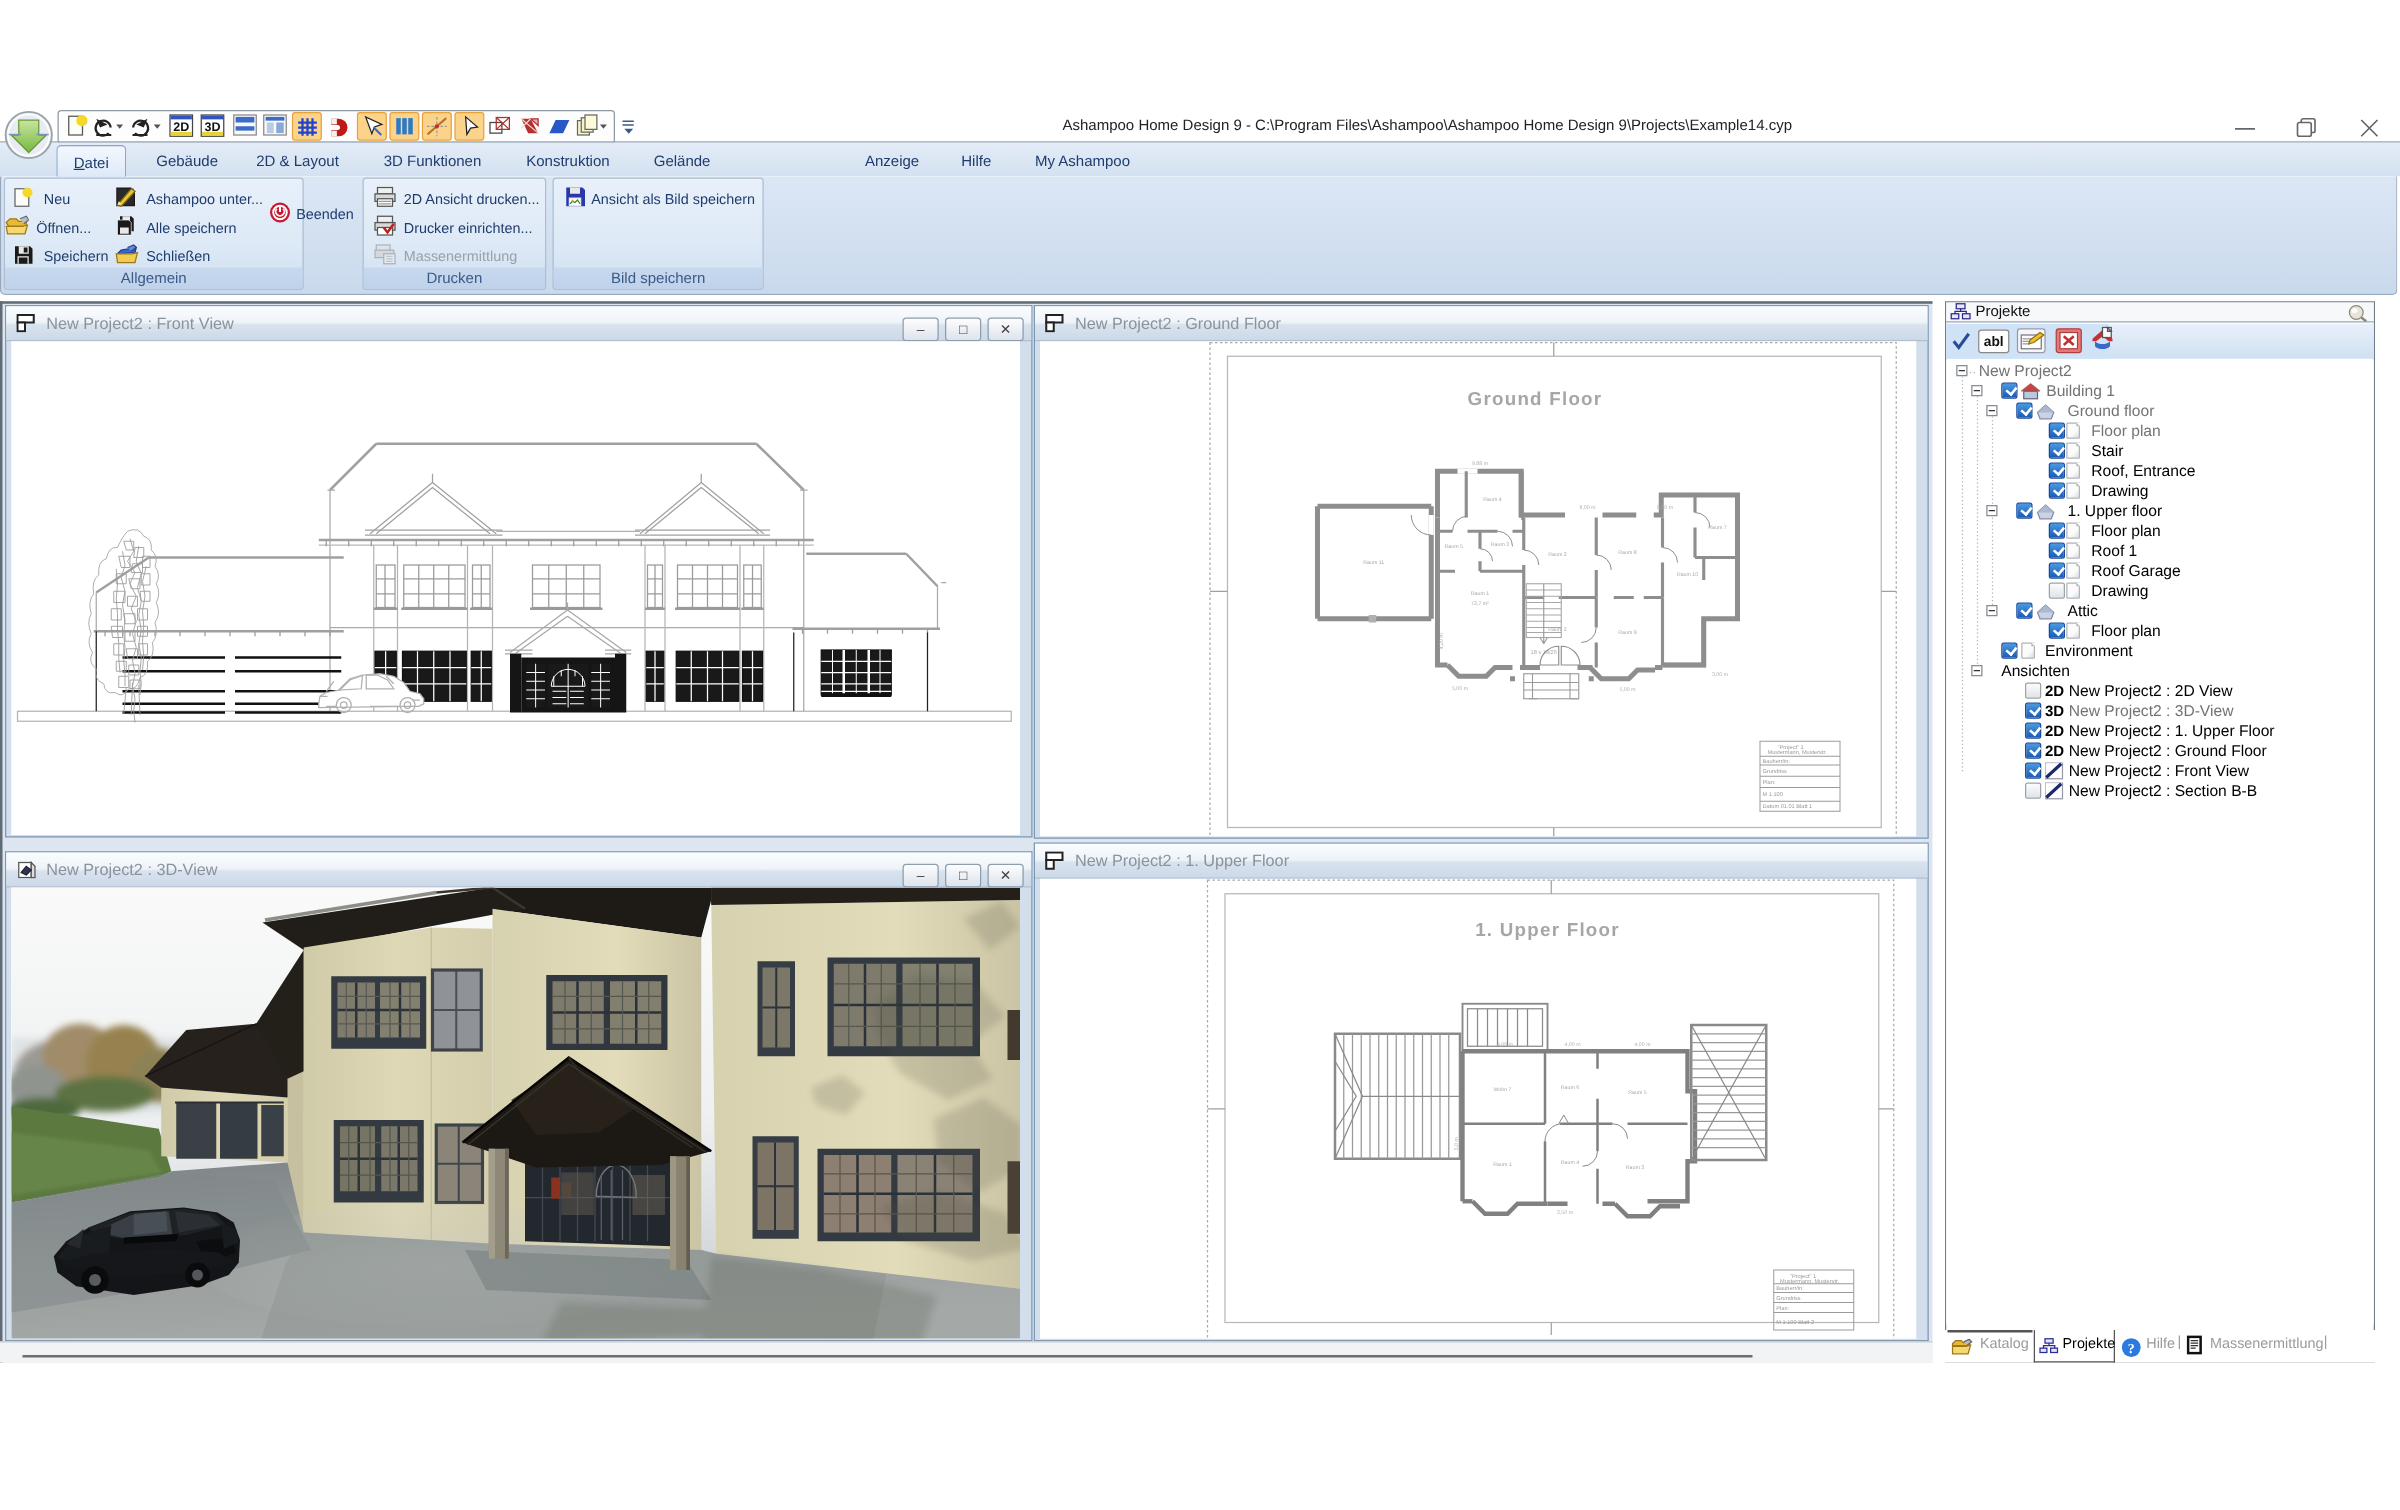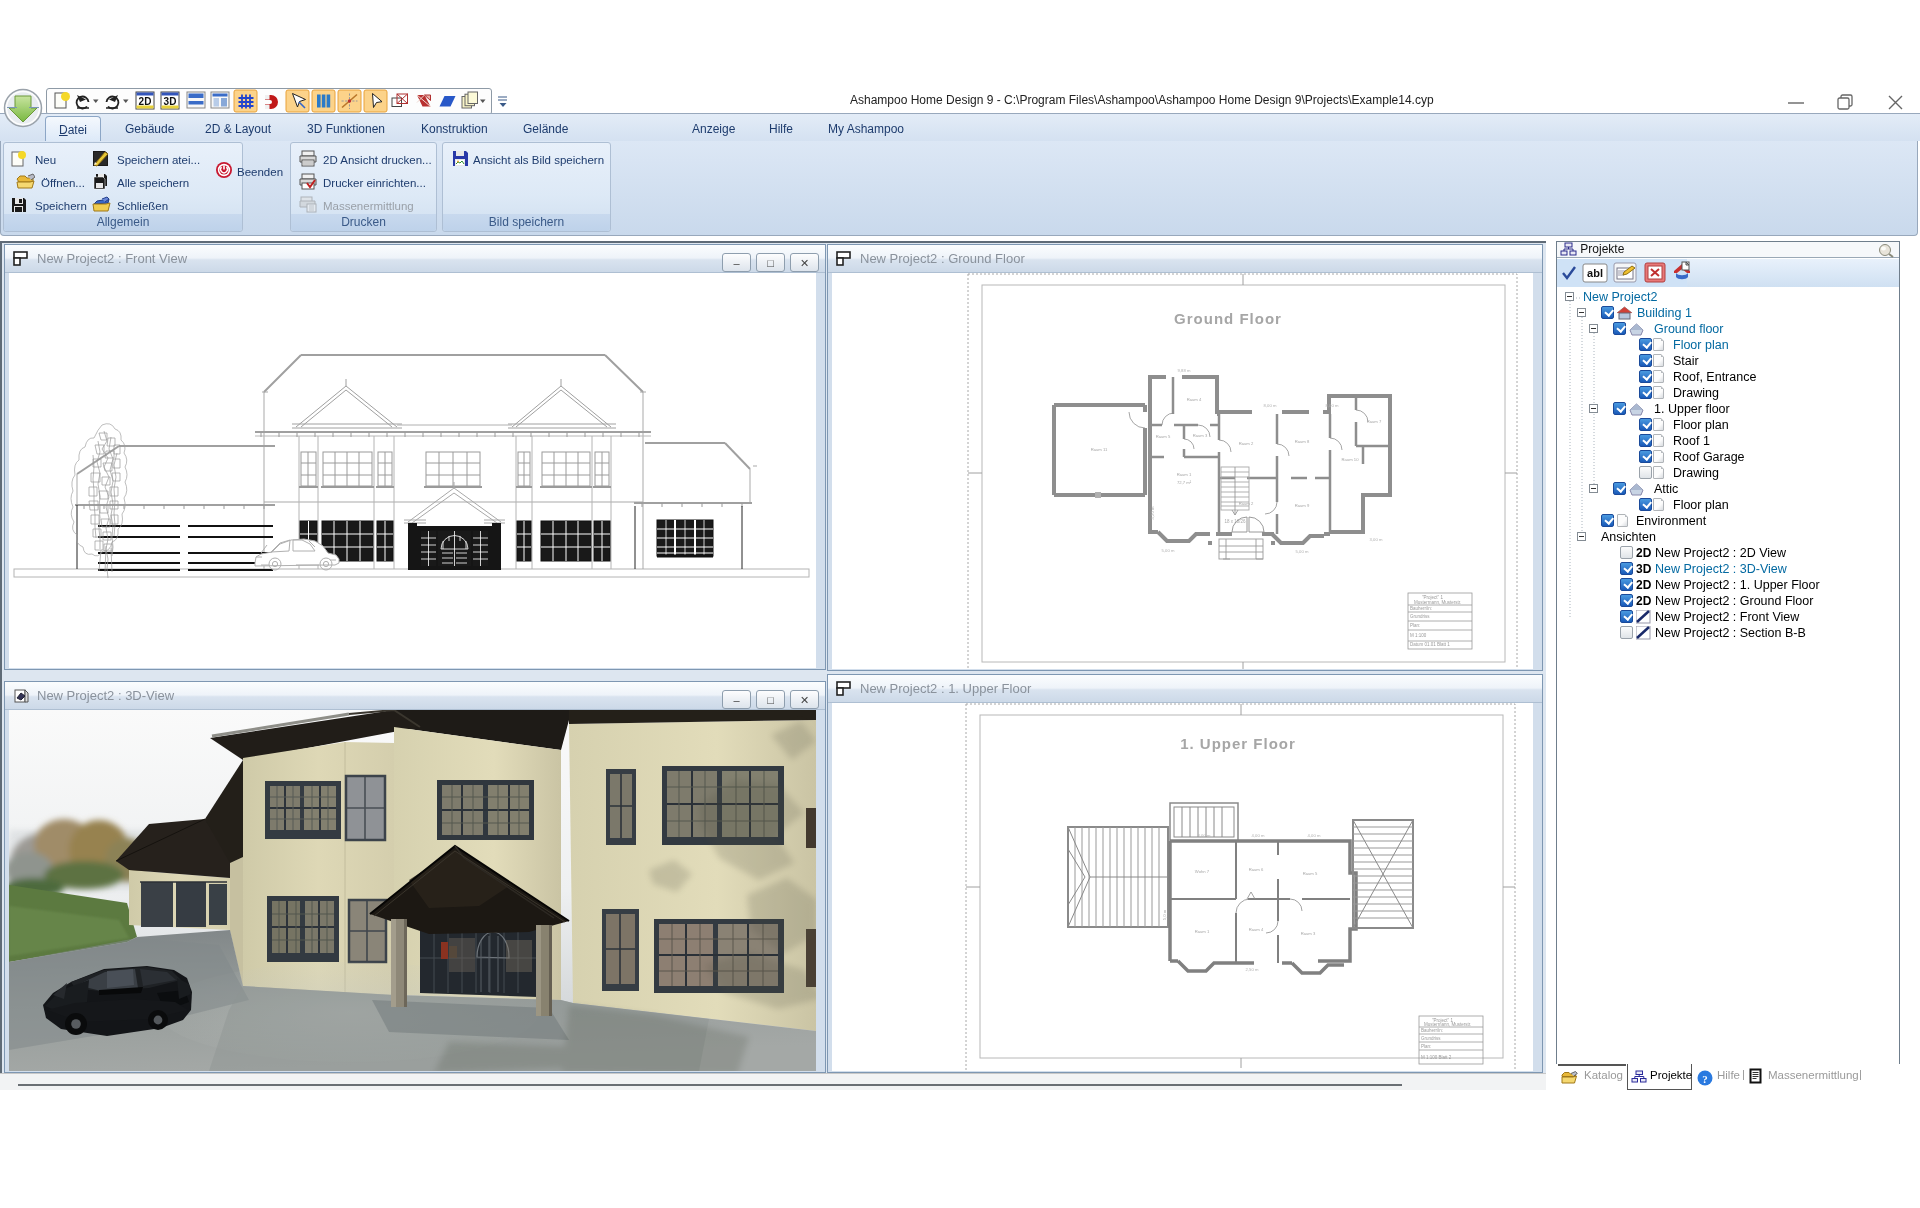--- a/index.html
+++ b/index.html
@@ -42,21 +42,21 @@
   background:linear-gradient(#fdfdfe,#dde4ec); text-align:center; line-height:18px; font-size:11px; color:#444; }
 .mcontent { position:absolute; left:4px; right:9px; top:28px; bottom:1px; background:#fff; overflow:hidden; }
 
 
 #rpanel { top:241px; left:1556px; width:344px; height:849px; background:#fff; border:1px solid #6f7e8c; }
 #rphead { position:absolute; top:0; left:0; right:0; height:16px; background:#f6f8fa; border-bottom:1px solid #9aa8b6;
   font-size:12px; color:#111; }
 #rptools { position:absolute; top:17px; left:0; right:0; height:28px; background:linear-gradient(#e8f1fb,#cfe0f2); }
 #rptree { position:absolute; top:46px; left:0; right:0; bottom:30px; background:#fff; font-size:12.5px; color:#000; }
 .trow { position:absolute; height:16px; line-height:16px; white-space:nowrap; }
-.red { color:#0369a1; }
+.red { color:#737373; }
 .exp { position:absolute; width:9px; height:9px; top:3px; background:#fff; border:1px solid #848c94; }
 .exp:after { content:""; position:absolute; left:1px; right:1px; top:3px; border-top:1px solid #333; }
 .cbx { position:absolute; width:13px; height:13px; top:1px; border-radius:2px;
   background:linear-gradient(#4a9ae0,#1a5ab8); border:1px solid #1a4a9a; }
 .cbx:after { content:""; position:absolute; left:2.5px; top:2px; width:6px; height:3.5px;
   border-left:2px solid #fff; border-bottom:2px solid #fff; transform:rotate(-50deg); }
 .ubx { position:absolute; width:13px; height:13px; top:1px; border-radius:2px;
   background:linear-gradient(#fcfcfc,#e0e4e8); border:1px solid #9aa2aa; }
 .doc { position:absolute; width:11px; height:13px; top:1px; background:linear-gradient(135deg,#fcfcfc 60%,#d8dce0); border:1px solid #b0b4b8; border-radius:1px; }
 .doc:after { content:""; position:absolute; right:-1px; top:-1px; border:2.5px solid; border-color:#eef0f2 #fff #b8bcc0 transparent; border-width:0 3px 3px 0; }
@@ -229,38 +229,38 @@
     <div class="tab" style="left:756px;">Hilfe</div>
     <div class="tab" style="left:815px;">My Ashampoo</div>
   </div>
 
   <div class="abs" id="ribbon">
     <div class="rgroup" id="g1" style="left:2px; width:240px;text-decoration:underline;">
       <div class="rbtn" style="left:6px; top:6px;"><svg width="17" height="17">
             <rect x="2" y="2" width="11" height="14" fill="#fdfdf8" stroke="#666"></rect>
             <circle cx="12" cy="5" r="4" fill="#f5d828"></circle>
           </svg><span style="position:absolute;left:25px;">Neu</span></div>
-      <div class="rbtn" style="left:12px; top:29px;"><svg width="19" height="17">
+      <div class="rbtn" style="left:0; top:29px;"><svg width="19" height="17">
             <path d="M1 6 l3-3 h5 l2 2 h6 v4 h-14 z" fill="#e8b838" stroke="#a07818"></path>
             <path d="M1 9 h13 l4-1 -2 7 h-14 z" fill="#f5d870" stroke="#a07818"></path>
             <path d="M12 3 l5-2 2 3 -4 3" fill="#b8bcc8" stroke="#666"></path>
           </svg><span style="position:absolute;left:25px;">Öffnen...</span></div>
       <div class="rbtn" style="left:6px; top:52px;"><svg width="17" height="17">
             <path d="M2 2 h12 l2 2 v12 h-14 z" fill="#1a1a1a"></path>
             <rect x="5" y="2" width="8" height="6" fill="#e8e8e8"></rect>
             <rect x="9" y="3" width="3" height="4" fill="#1a1a1a"></rect>
             <rect x="4" y="10" width="9" height="6" fill="#e8e8e8"></rect>
             <rect x="5" y="11" width="7" height="5" fill="#1a1a1a"></rect>
           </svg><span style="position:absolute;left:25px;">Speichern</span></div>
       <div class="rbtn" style="left:88px; top:6px;"><svg width="17" height="17">
             <path d="M1 1 h12 l3 3 v12 h-15 z" fill="#1a1a1a"></path>
             <rect x="2" y="2" width="13" height="13" fill="#2a2a2a"></rect>
             <path d="M2 15 L13 2 l3 2 -11 12 z" fill="#e8c838" stroke="#8a6a10"></path>
             <path d="M2 15 l1-3 2 2 z" fill="#f8f0d0"></path>
-          </svg><span style="position:absolute;left:25px;">Speichern atei...</span></div>
+          </svg><span style="position:absolute;left:25px;">Ashampoo unter...</span></div>
       <div class="rbtn" style="left:88px; top:29px;"><svg width="18" height="17">
             <path d="M4 1 h9 l2 2 v10 h-11 z" fill="#1a1a1a"></path>
             <rect x="6" y="1" width="6" height="4" fill="#e8e8e8"></rect>
             <path d="M2 4 h9 l2 2 v10 h-11 z" fill="#1a1a1a" stroke="#fff" stroke-width=".5"></path>
             <rect x="4" y="10" width="7" height="5" fill="#e8e8e8"></rect>
           </svg><span style="position:absolute;left:25px;">Alle speichern</span></div>
       <div class="rbtn" style="left:88px; top:52px;"><svg width="19" height="17">
             <path d="M2 8 l3-3 12-2 -1 4 z" fill="#3a68c8" stroke="#1a3a88"></path>
             <path d="M1 8 h13 l4-1 -2 8 h-14 z" fill="#f0cc50" stroke="#a07818"></path>
             <path d="M10 3 l5-2 2 2 -4 3" fill="#6a88d8" stroke="#24408c"></path>

